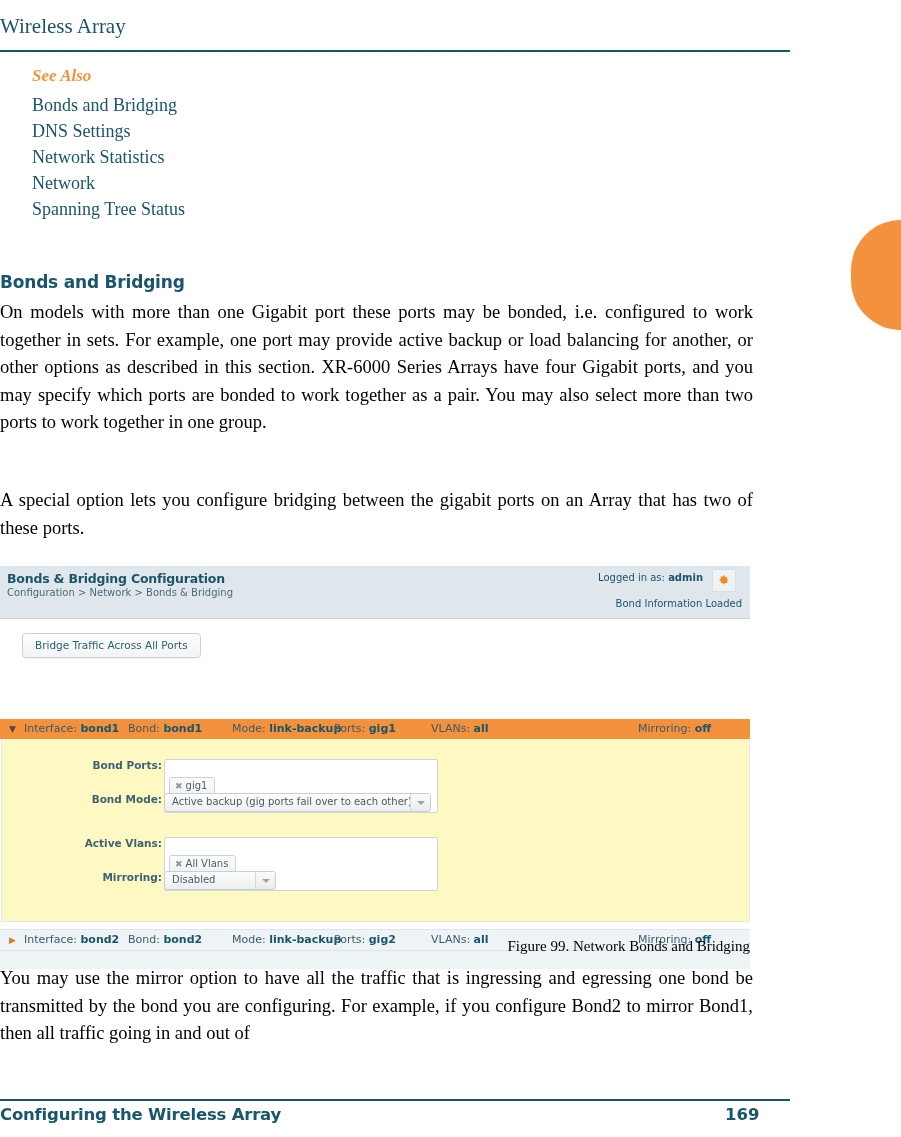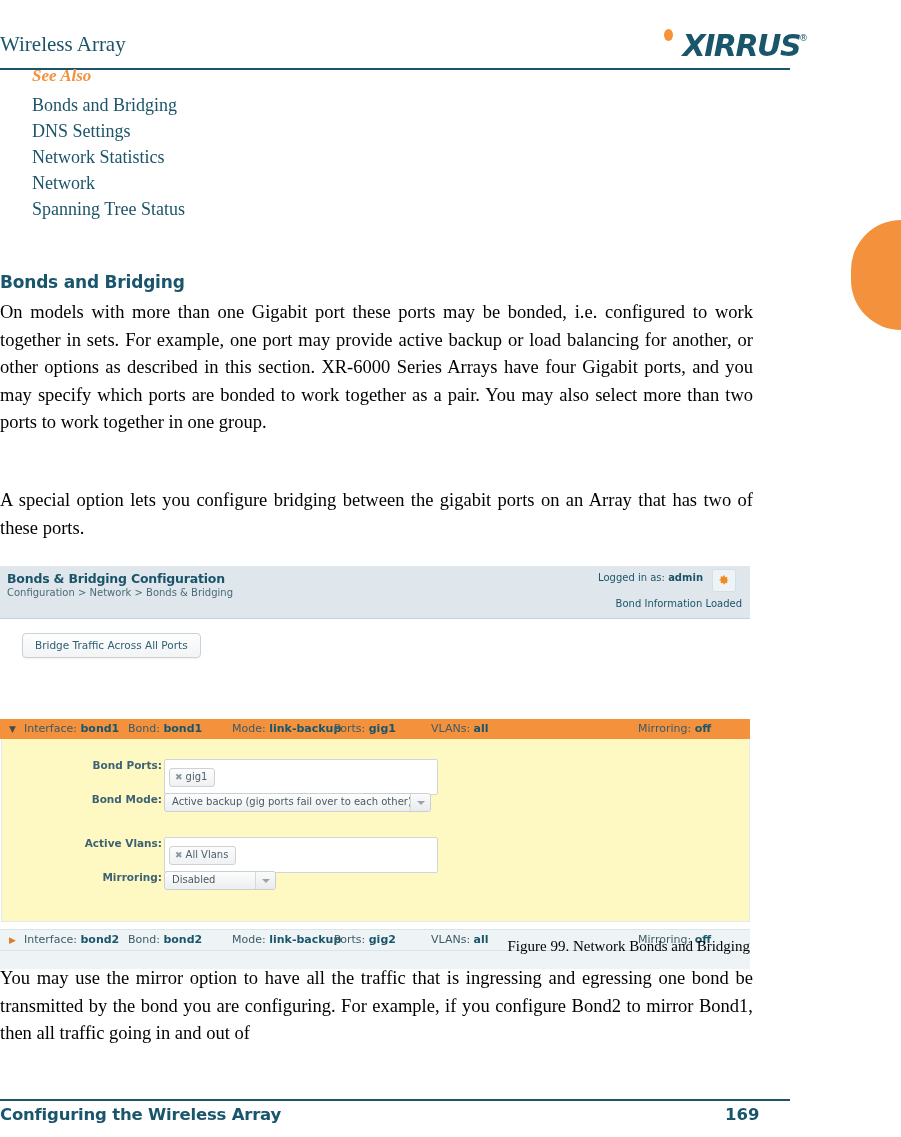--- a/index.html
+++ b/index.html
@@ -11,21 +11,21 @@
     width: 901px;
     height: 1137px;
     position: relative;
     font-family: "Liberation Serif", serif;
     overflow: hidden;
   }
 
   
   #page-header {
     position: absolute;
-    top: 18px; left: 0;
+    top: 0; left: 0;
     width: 901px;
     height: 40px;
   }
   #header-title {
     position: absolute;
     left: 0;
     top: 14px;
     font-family: "Liberation Serif", serif;
     font-size: 21px;
     color: #1b5469;
@@ -281,21 +281,21 @@
     left: 0;
   }
   .token-field {
     position: absolute;
     left: 162px;
     width: 264px;
     height: 18px;
     background: #ffffff;
     border: 1px solid #cfd6da;
     border-radius: 2px;
-    padding: 8px 4px;
+    padding: 17px 4px;
   }
   .token {
     display: inline-block;
     background: linear-gradient(#fcfcfc, #f0f1f2);
     border: 1px solid #ccd2d6;
     border-radius: 3px;
     padding: 1px 7px 2px 5px;
     font-size: 10px;
     color: #4b6271;
     line-height: 13px;
@@ -407,25 +407,20 @@
     font-weight: bold;
     font-size: 16.5px;
     color: #19556b;
   }
 </style>
 </head>
 <body>
 
 <div id="page-header">
   <div id="header-title">Wireless Array</div>
-  <div id="logo-wrap">
-    <div id="logo-dot"></div>
-    <div id="logo-text">XIRRUS</div>
-    <div id="logo-reg">®</div>
-  </div>
   <div id="header-rule"></div>
 </div>
 
 <div id="edge-tab"></div>
 
 <div id="see-also-block">
   <div id="see-also-title">See Also</div>
   <a class="see-also-link" href="#">Bonds and Bridging</a>
   <a class="see-also-link" href="#">DNS Settings</a>
   <a class="see-also-link" href="#">Network Statistics</a>

